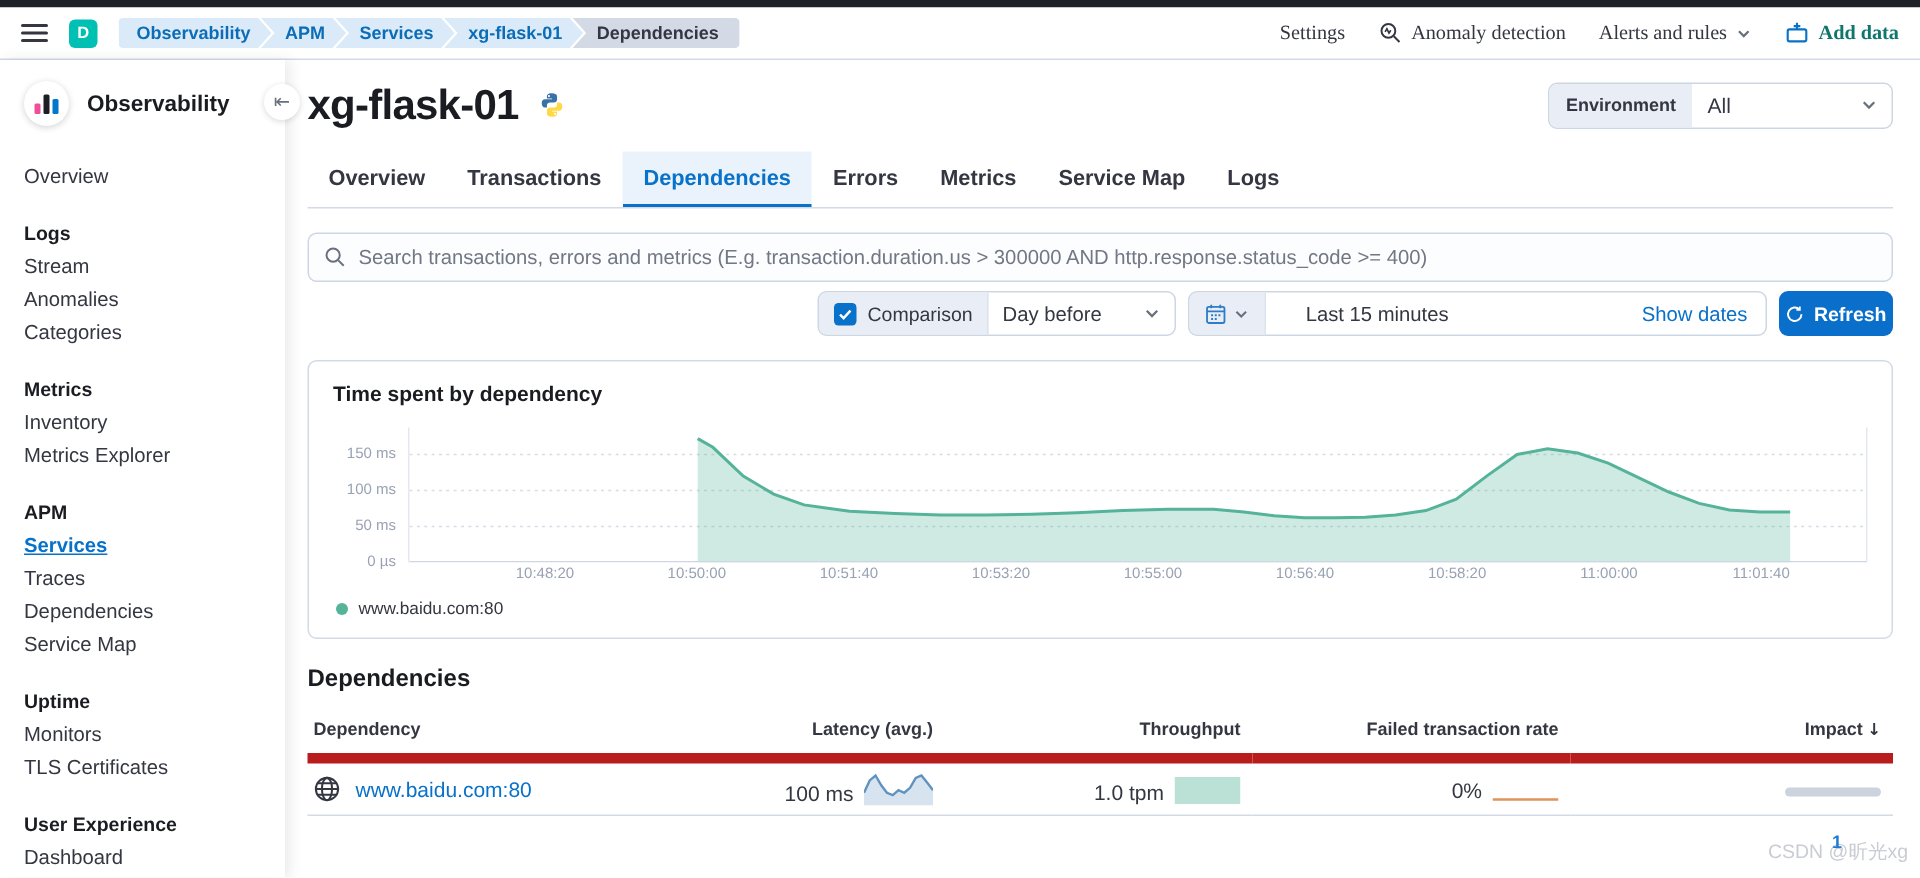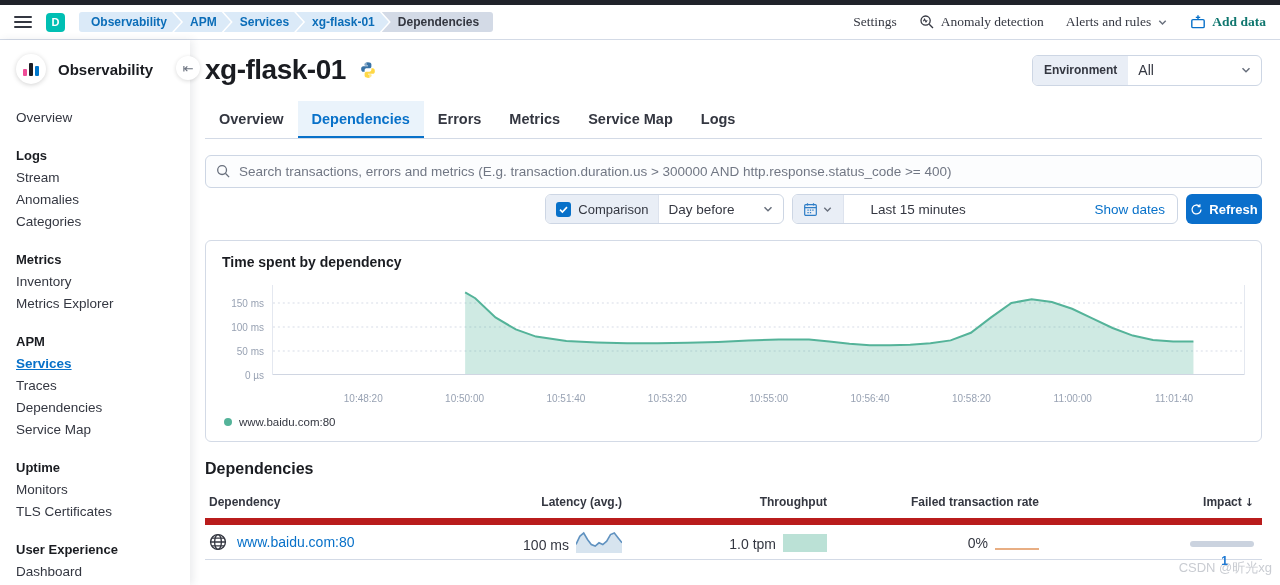--- a/index.html
+++ b/index.html
@@ -79,21 +79,21 @@
 
   
   .panel { margin-top:16px; border:1px solid #d3dae6; border-radius:6px; padding:13px 16px 9px; }
   .panel-title { font-size:14px; font-weight:700; color:#1a1c21; }
   .plot-row { display:flex; margin-top:15px; }
   .y-gutter { width:50px; position:relative; height:90px; flex:0 0 50px; }
   .y-lab { position:absolute; right:8px; transform:translateY(-50%); font-size:10px; color:#98a2b3; white-space:nowrap; }
   .plot-area { flex:1; position:relative; height:90px; border-left:1px solid #e4e8f0; border-right:1px solid #e4e8f0; }
   .plot-area svg { display:block; width:100%; height:90px; }
   .x-row { display:flex; }
-  .x-labels { margin-left:50px; flex:1; position:relative; height:17px; margin-top:16px; }
+  .x-labels { margin-left:50px; flex:1; position:relative; height:17px; margin-top:0; }
   .x-lab { position:absolute; transform:translateX(-50%); font-size:10px; color:#98a2b3; white-space:nowrap; top:2px; }
   .legend { display:flex; align-items:center; gap:7px; margin:8px 0 4px 2px; }
   .legend-dot { width:8px; height:8px; border-radius:50%; }
   .legend-label { font-size:11.5px; color:#343741; cursor:pointer; }
 
   
   .deps-title { margin-top:18px; font-size:16px; font-weight:700; color:#1a1c21; }
   table.deps { width:100%; border-collapse:collapse; margin-top:8px; }
   table.deps th { font-size:12px; font-weight:700; color:#343741; text-align:right; padding:9px 8px; border-bottom:7px solid #b91c1c; }
   table.deps th:first-child { text-align:left; padding-left:4px; }
@@ -219,20 +219,21 @@
         <div class="env-caret">
           <svg width="12" height="12" viewBox="0 0 12 12" fill="none" stroke="#69707d" stroke-width="1.5">
               <path d="M2.5 4.2 6 7.7 9.5 4.2"></path>
             </svg>
         </div>
       </div>
     </div>
 
     <div class="tabs" id="tabs">
         <div class="tab">Overview</div>
+        <div class="tab">Transactions</div>
         <div class="tab active">Dependencies</div>
         <div class="tab">Errors</div>
         <div class="tab">Metrics</div>
         <div class="tab">Service Map</div>
         <div class="tab">Logs</div>
       </div>
 
     <div class="search">
       <svg width="15" height="15" viewBox="0 0 16 16" fill="none" stroke="#69707d" stroke-width="1.4">
         <circle cx="6.5" cy="6.5" r="4.7"></circle>

